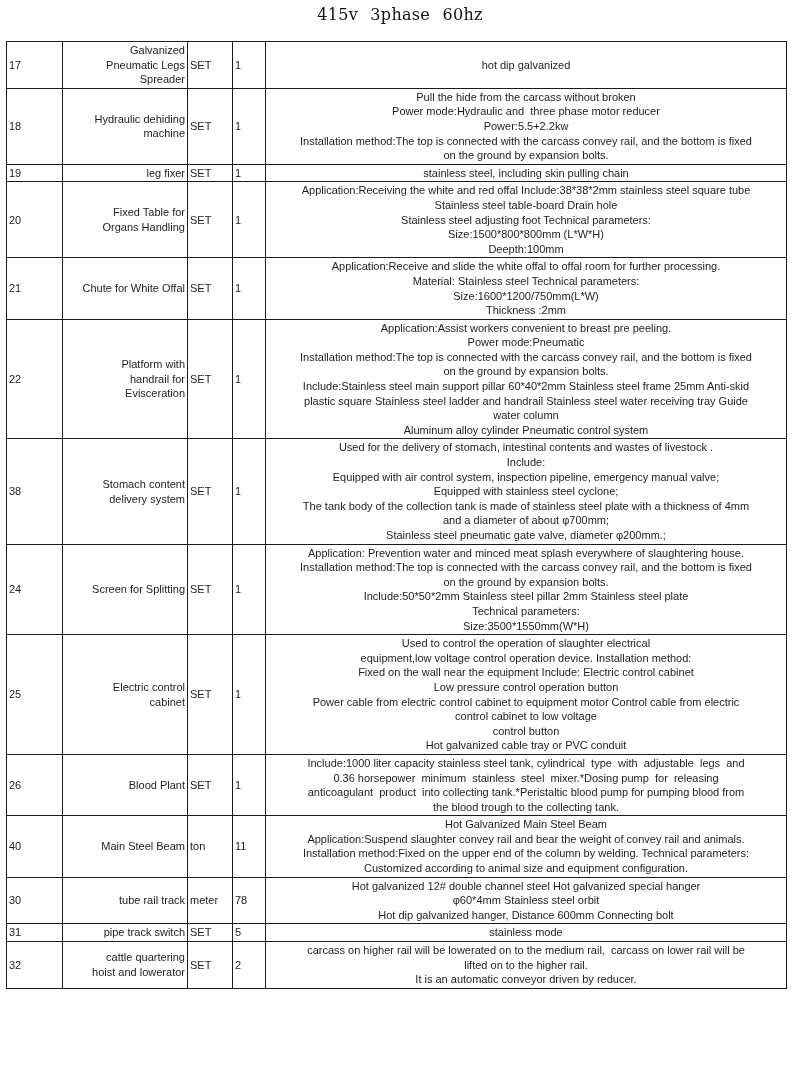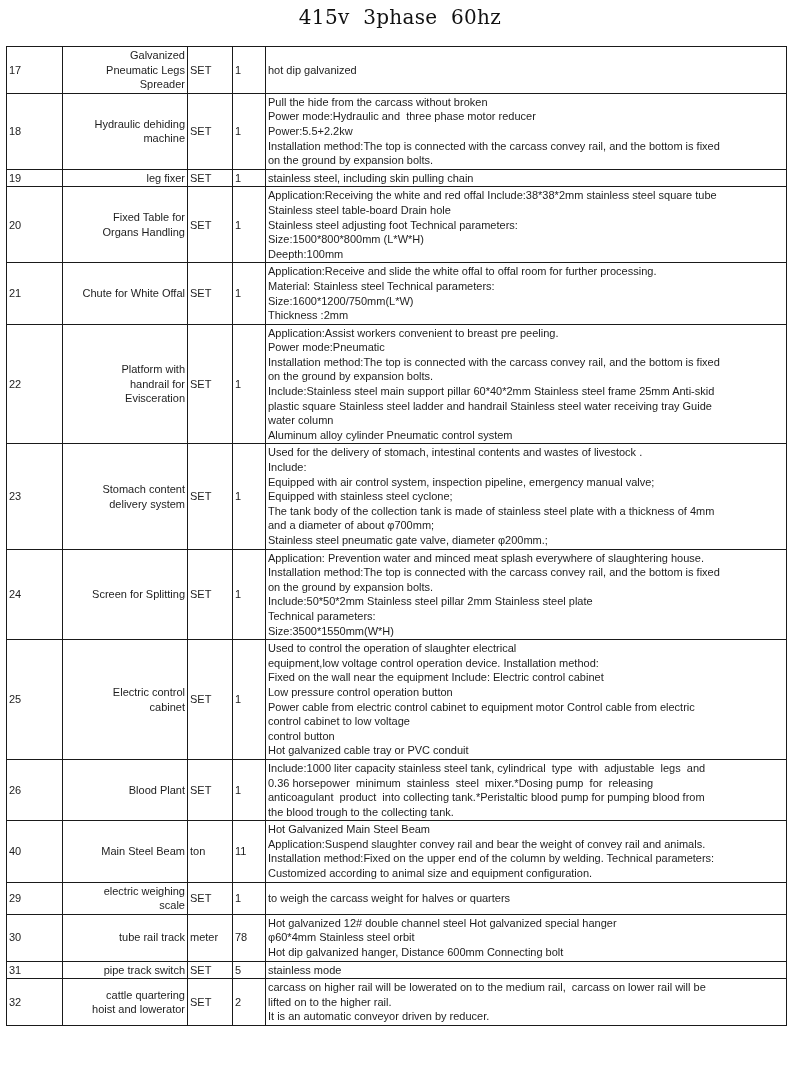--- a/index.html
+++ b/index.html
@@ -6,21 +6,21 @@
   body{
     width:800px;height:1077px;overflow:hidden;
     background:#ffffff;color:#1d1d1d;
     font-family:"Liberation Sans", sans-serif;
     -webkit-font-smoothing:antialiased;
   }
   .page-title{
     text-align:center;
     font-family:"DejaVu Serif", serif;
     font-weight:normal;
-    font-size:20px;
+    font-size:16px;
     margin:5px 0 0 0;
     padding:0;
     word-spacing:7px;
     letter-spacing:.3px;
     color:#111;
   }
   table.spec{
     border-collapse:collapse;
     table-layout:fixed;
     width:781px;
@@ -31,21 +31,21 @@
     border:1px solid #1a1a1a;
     vertical-align:middle;
     font-size:11px;
     line-height:14.6px;
     padding:1px 2px;
     overflow:hidden;
     word-wrap:break-word;
   }
   td.c-no, td.c-unit, td.c-qty{ text-align:left; }
   td.c-name{ text-align:right; white-space:pre-line; }
-  td.c-desc{ text-align:left; white-space:pre-wrap; padding-left:3px; padding-right:2px; }
+  td.c-desc{ text-align:center; white-space:pre-wrap; padding-left:3px; padding-right:2px; }
 </style>
 </head>
 <body>
 
 <div>
   <h1 class="page-title">415v 3phase 60hz</h1>
 
   <table class="spec">
     <colgroup>
       <col style="width:56px">
@@ -115,21 +115,21 @@
           <td class="c-desc">Application:Assist workers convenient to breast pre peeling.
 Power mode:Pneumatic
 Installation method:The top is connected with the carcass convey rail, and the bottom is fixed
 on the ground by expansion bolts.
 Include:Stainless steel main support pillar 60*40*2mm Stainless steel frame 25mm Anti-skid
 plastic square Stainless steel ladder and handrail Stainless steel water receiving tray Guide
 water column
 Aluminum alloy cylinder Pneumatic control system</td>
         </tr>
         <tr>
-          <td class="c-no">23</td>
+          <td class="c-no">38</td>
           <td class="c-name">Stomach content
 delivery system</td>
           <td class="c-unit">SET</td>
           <td class="c-qty">1</td>
           <td class="c-desc">Used for the delivery of stomach, intestinal contents and wastes of livestock .
 Include:
 Equipped with air control system, inspection pipeline, emergency manual valve;
 Equipped with stainless steel cyclone;
 The tank body of the collection tank is made of stainless steel plate with a thickness of 4mm
 and a diameter of about φ700mm;
@@ -176,28 +176,20 @@
           <td class="c-no">40</td>
           <td class="c-name">Main Steel Beam</td>
           <td class="c-unit">ton</td>
           <td class="c-qty">11</td>
           <td class="c-desc">Hot Galvanized Main Steel Beam
 Application:Suspend slaughter convey rail and bear the weight of convey rail and animals.
 Installation method:Fixed on the upper end of the column by welding. Technical parameters:
 Customized according to animal size and equipment configuration.</td>
         </tr>
         <tr>
-          <td class="c-no">29</td>
-          <td class="c-name">electric weighing
-scale</td>
-          <td class="c-unit">SET</td>
-          <td class="c-qty">1</td>
-          <td class="c-desc">to weigh the carcass weight for halves or quarters</td>
-        </tr>
-        <tr>
           <td class="c-no">30</td>
           <td class="c-name">tube rail track</td>
           <td class="c-unit">meter</td>
           <td class="c-qty">78</td>
           <td class="c-desc">Hot galvanized 12# double channel steel Hot galvanized special hanger
 φ60*4mm Stainless steel orbit
 Hot dip galvanized hanger, Distance 600mm Connecting bolt</td>
         </tr>
         <tr>
           <td class="c-no">31</td>

